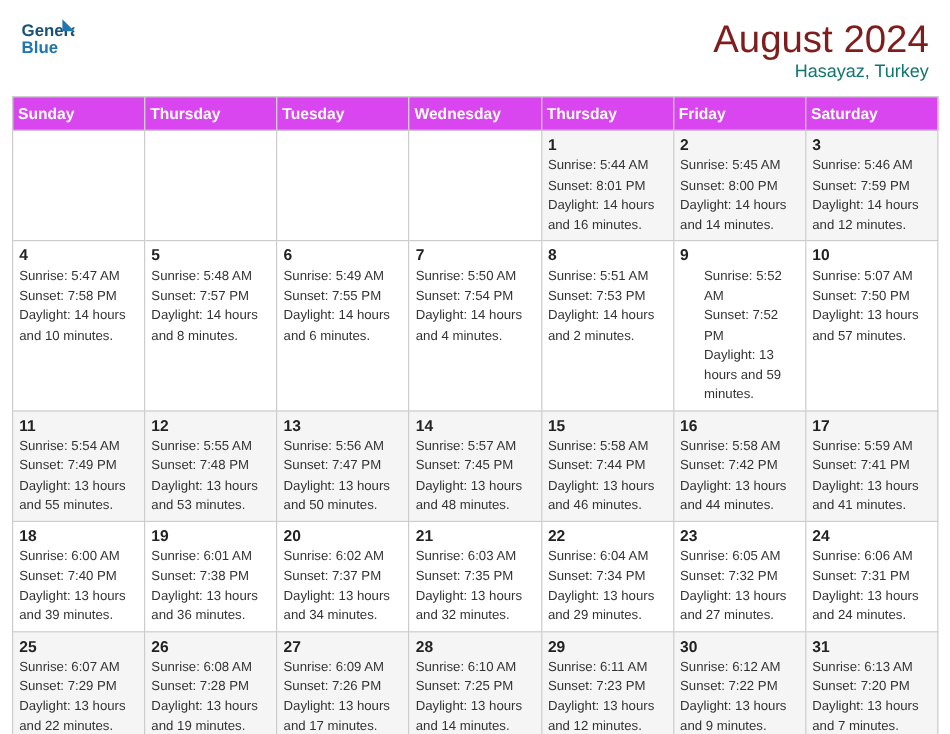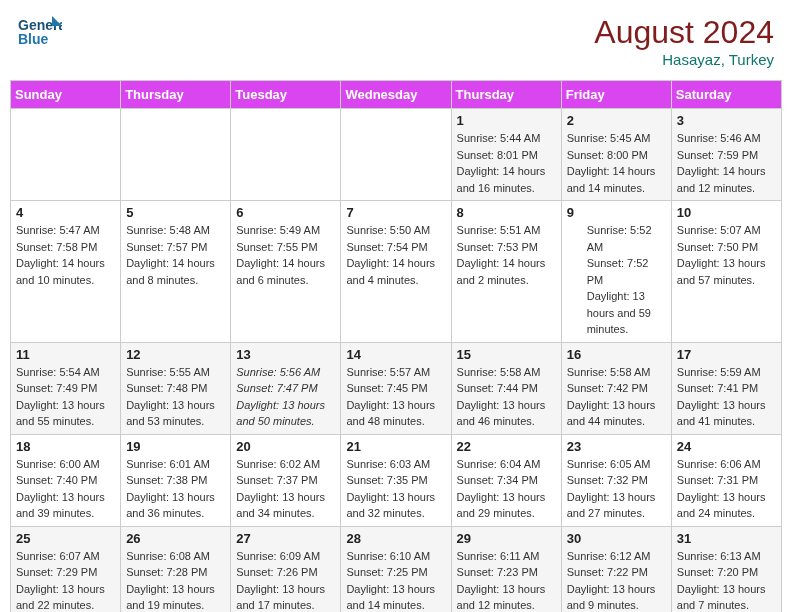--- a/index.html
+++ b/index.html
@@ -197,21 +197,21 @@
 Daylight: 13 hours and 55 minutes.</div>
         </td>
         <td>
           <span class="day-num">12</span>
           <div class="day-info" style="white-space: pre-line;">Sunrise: 5:55 AM
 Sunset: 7:48 PM
 Daylight: 13 hours and 53 minutes.</div>
         </td>
         <td>
           <span class="day-num">13</span>
-          <div class="day-info" style="white-space: pre-line; font-style: italic;">Sunrise: 5:56 AM
+          <div class="day-info" style="white-space: pre-line;">Sunrise: 5:56 AM
 Sunset: 7:47 PM
 Daylight: 13 hours and 50 minutes.</div>
         </td>
         <td>
           <span class="day-num">14</span>
           <div class="day-info" style="white-space: pre-line;">Sunrise: 5:57 AM
 Sunset: 7:45 PM
 Daylight: 13 hours and 48 minutes.</div>
         </td>
         <td>

